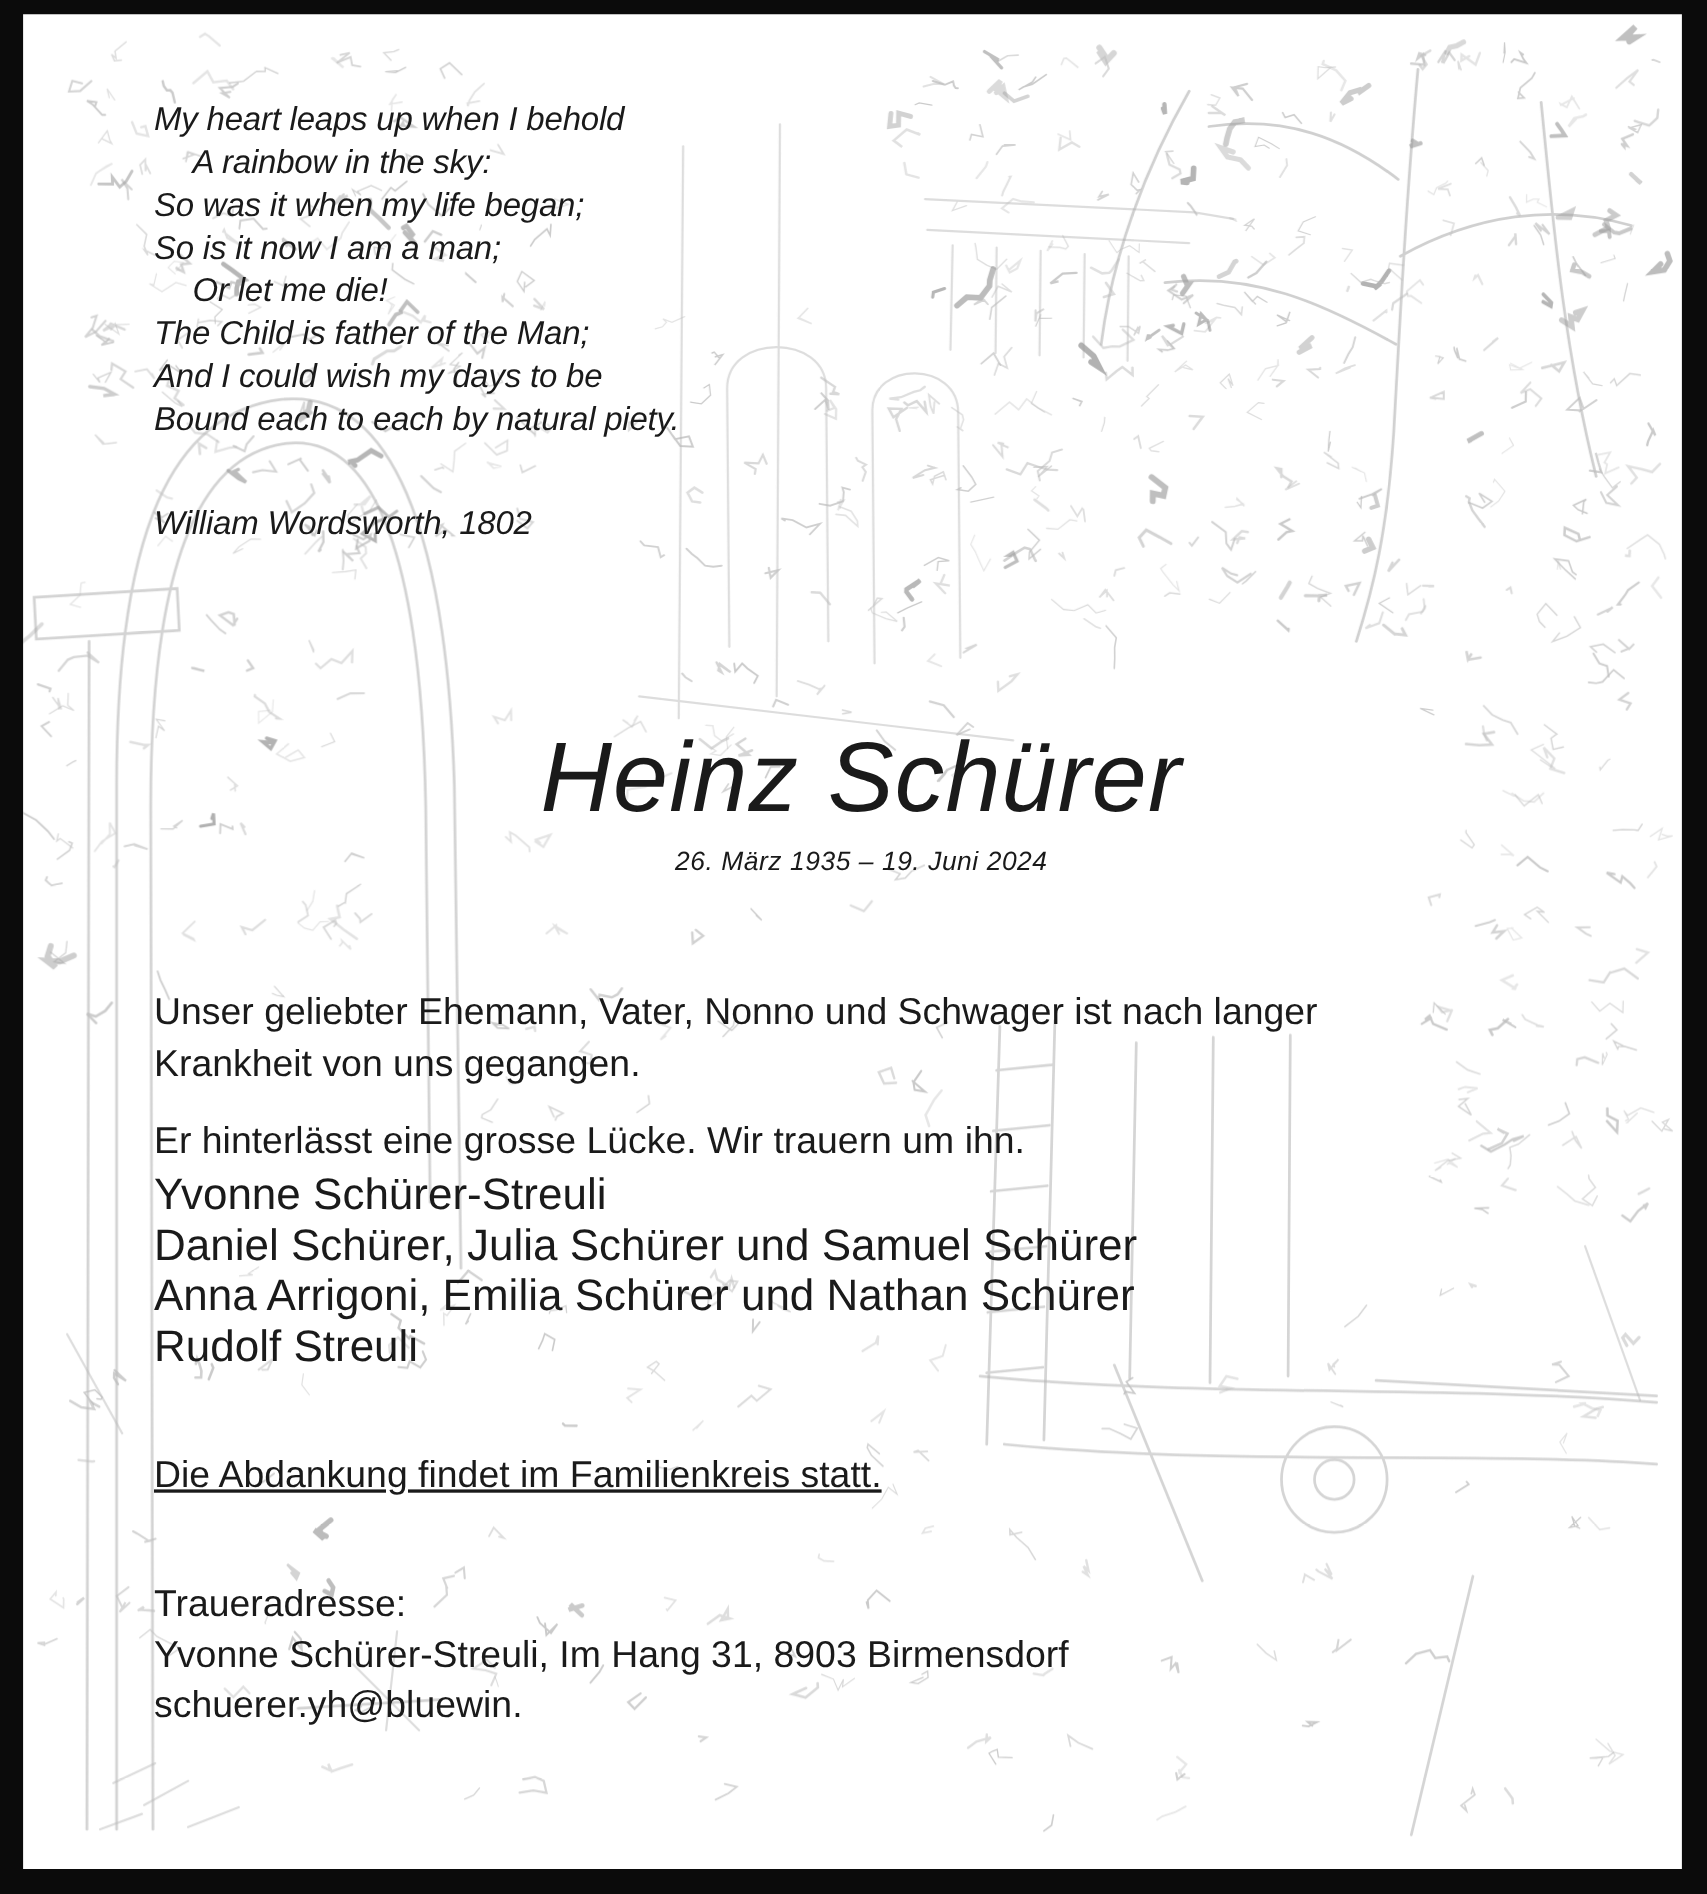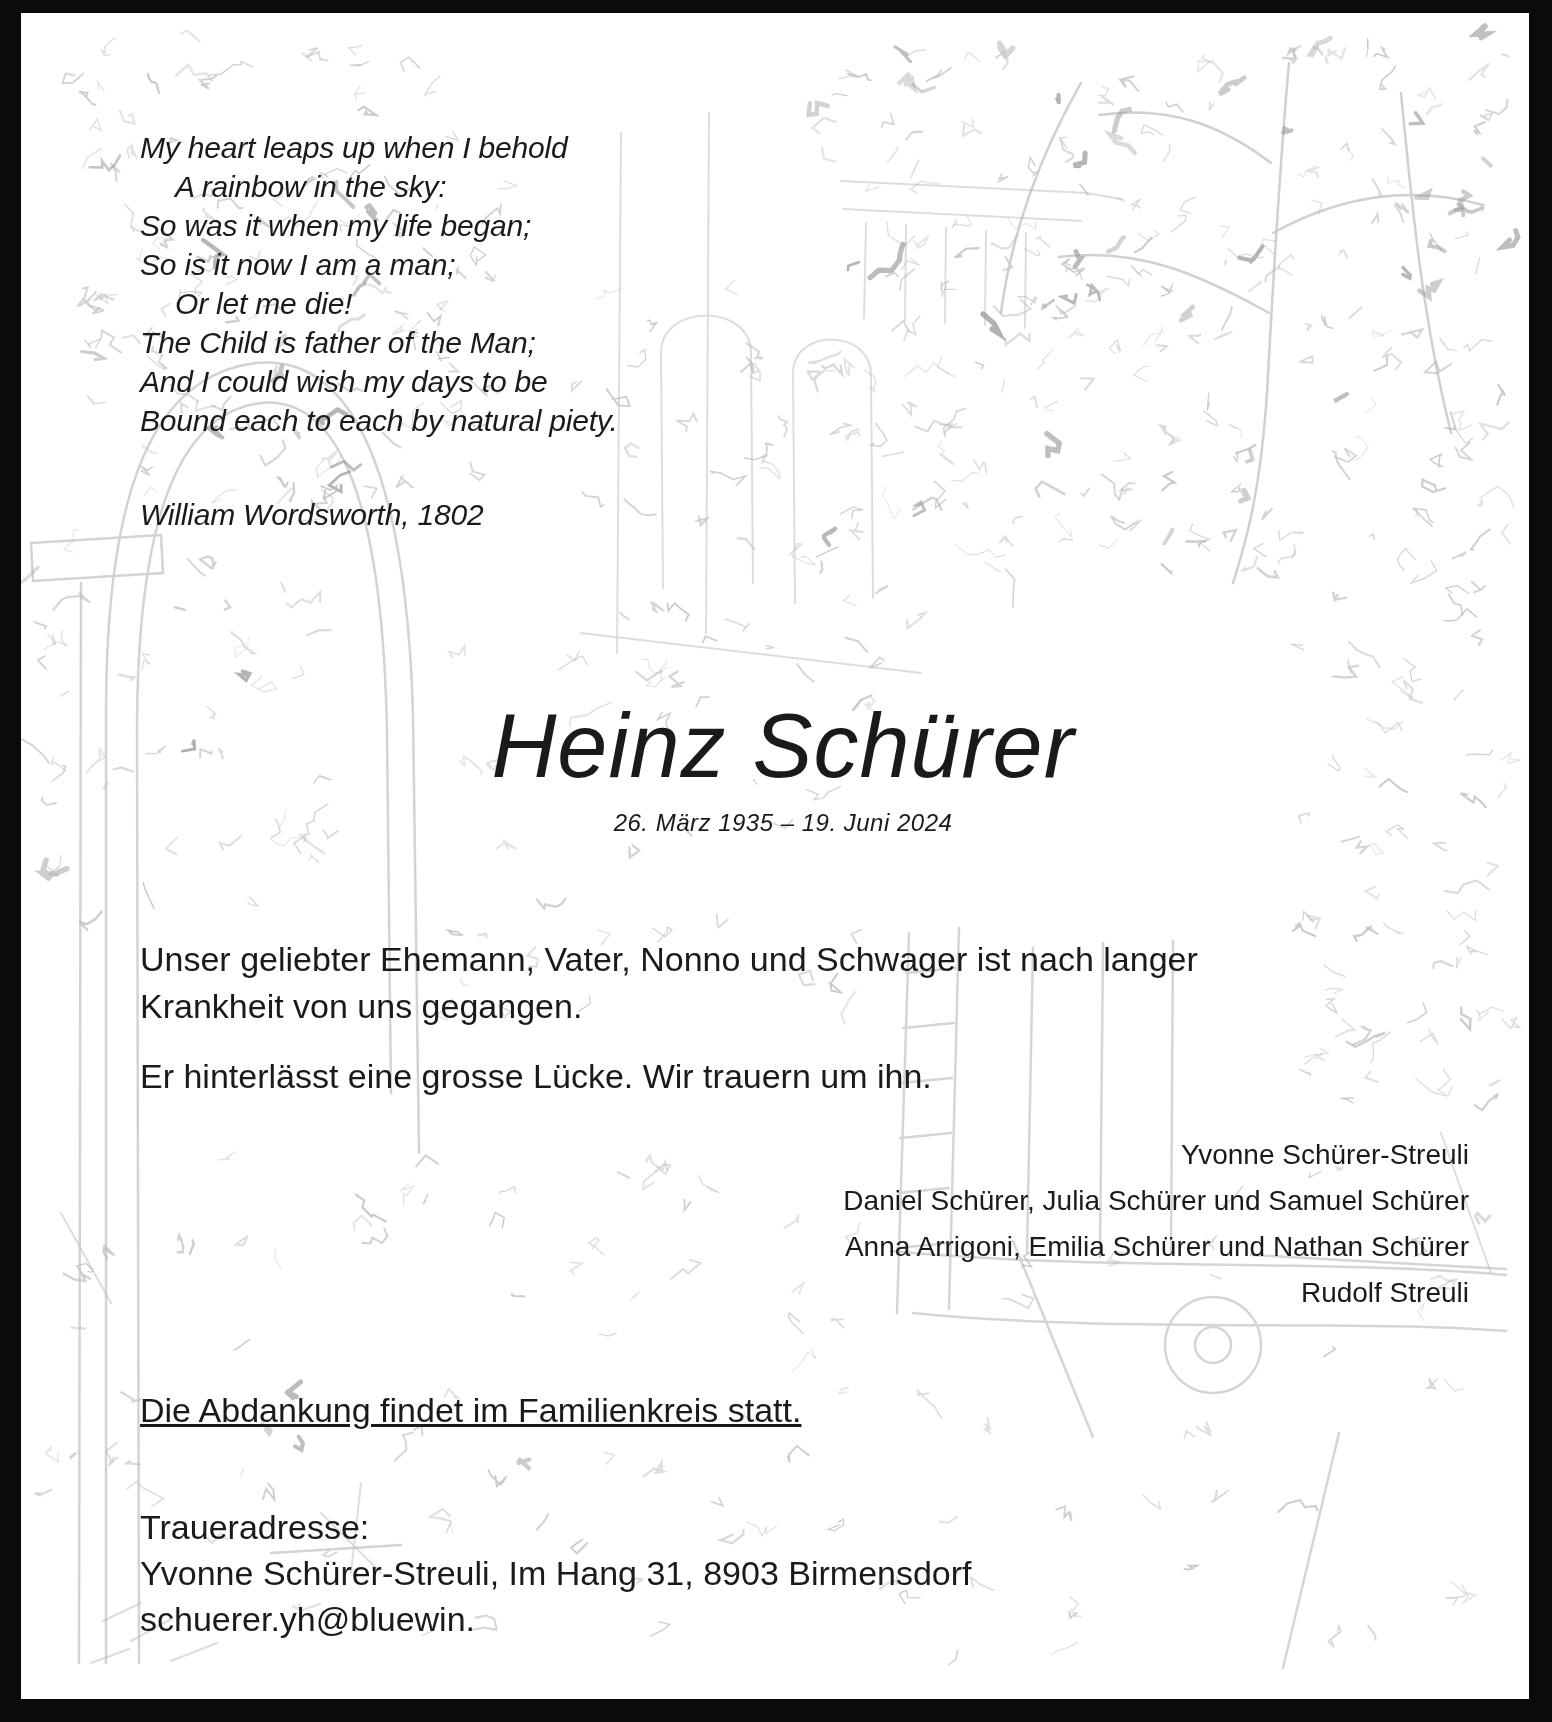--- a/index.html
+++ b/index.html
@@ -17,37 +17,37 @@
     font-family: "Liberation Sans", "DejaVu Sans", sans-serif;
     color: #1a1a1a;
   }
 
   .sketch {
     position: absolute; left: 0; top: 0;
     width: 1508px; height: 1686px;
     pointer-events: none;
   }
 
-  .content { position: relative; padding: 115px 60px 0 119px; }
+  .content { position: relative; padding: 76px 60px 0 119px; }
 
   .poem { font-style: italic; font-size: 30px; line-height: 39px; letter-spacing: -0.2px; }
   .poem-line { white-space: pre; }
   .poem-line.indent { padding-left: 35px; }
 
   .attribution { font-style: italic; font-size: 30px; line-height: 39px; margin-top: 55px; }
 
   .header { text-align: center; margin-top: 165px; margin-right: 43px; font-style: italic; }
   .deceased-name { font-size: 90px; line-height: 94px; font-weight: 400; letter-spacing: 1px; }
   .life-dates { font-size: 24px; line-height: 44px; margin-top: 8px; letter-spacing: 0.5px; }
 
   .para { font-size: 34px; line-height: 47px; }
   .para-1 { margin-top: 91px; }
   .para-2 { margin-top: 23px; }
 
-  .mourners { margin-top: 32px; font-size: 28px; line-height: 46px; text-align: right; }
+  .mourners { margin-top: 2px; font-size: 40px; line-height: 46px; }
 
   .service-note { margin-top: 71px; font-size: 34px; line-height: 47px; text-decoration: underline; }
 
   .address-block { margin-top: 70px; font-size: 34px; line-height: 46px; }
 </style>
 </head>
 <body>
 
 <div class="frame">
 

